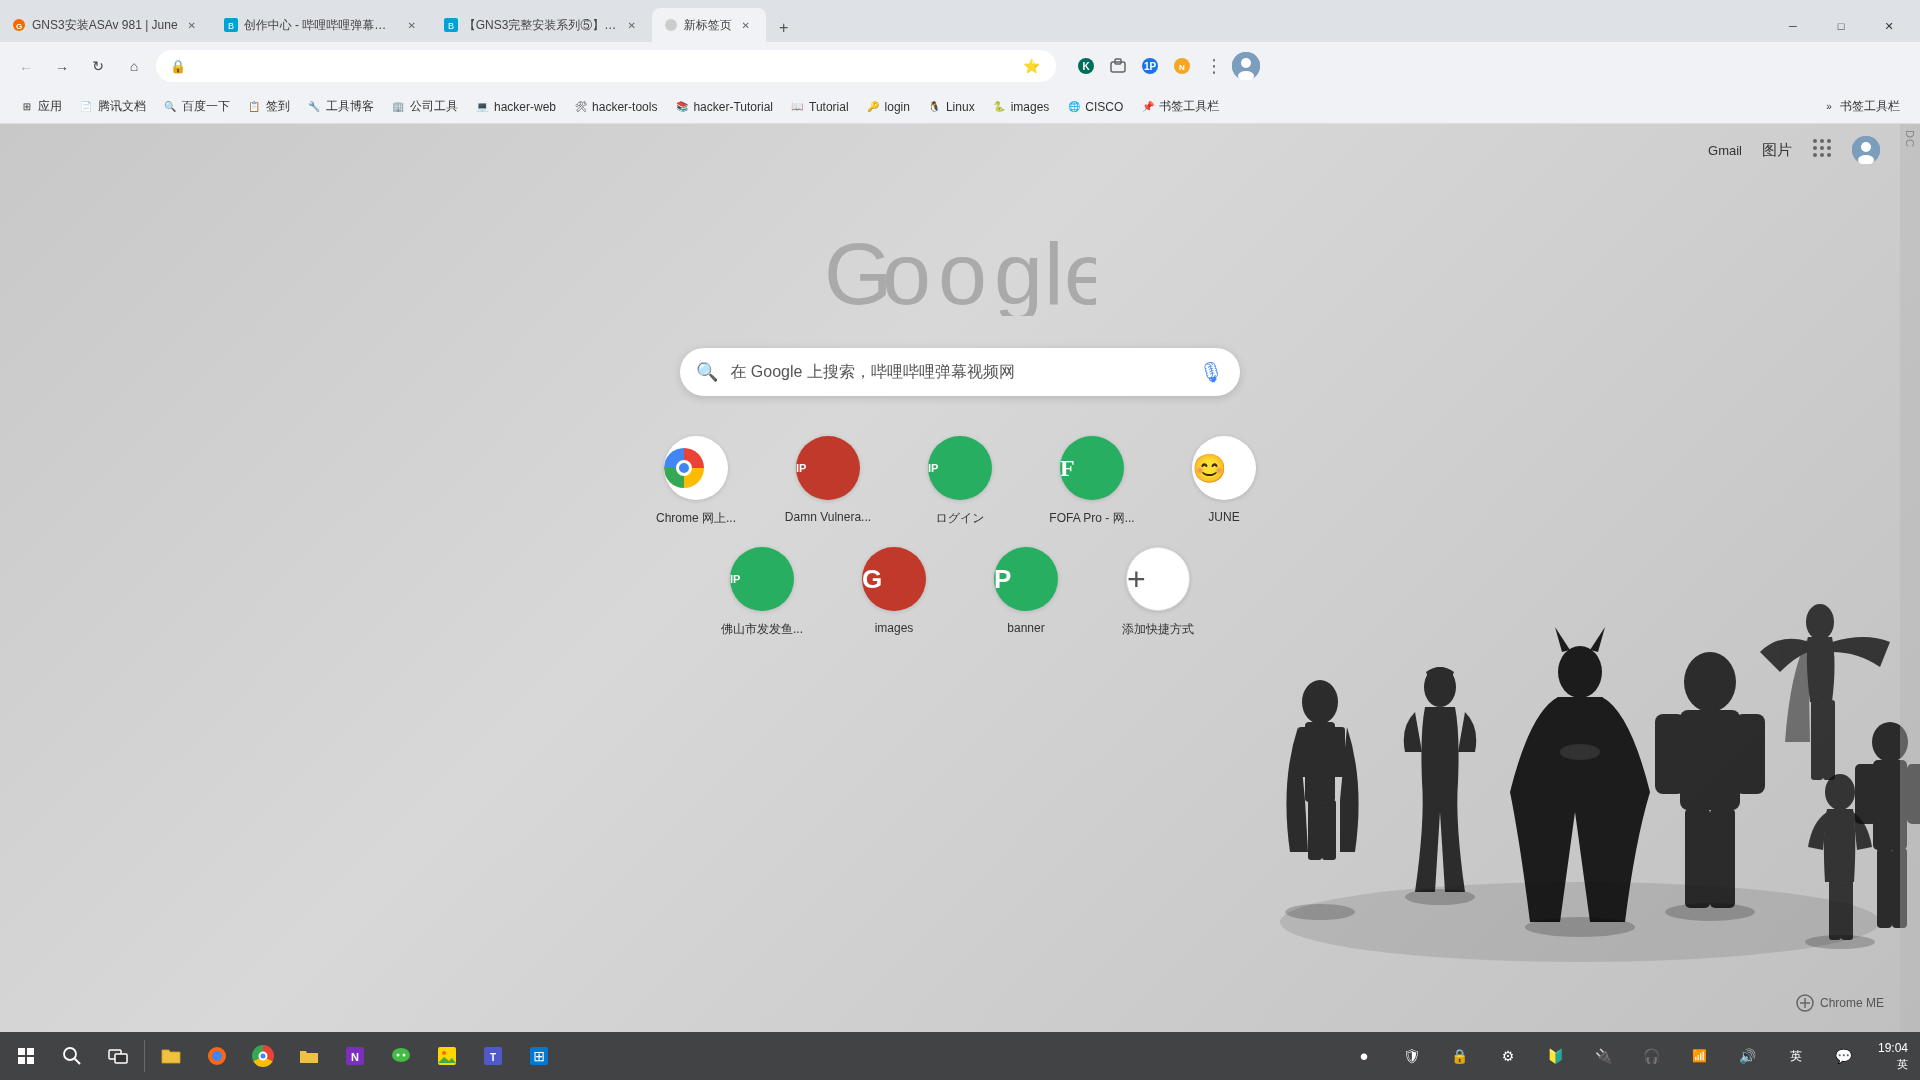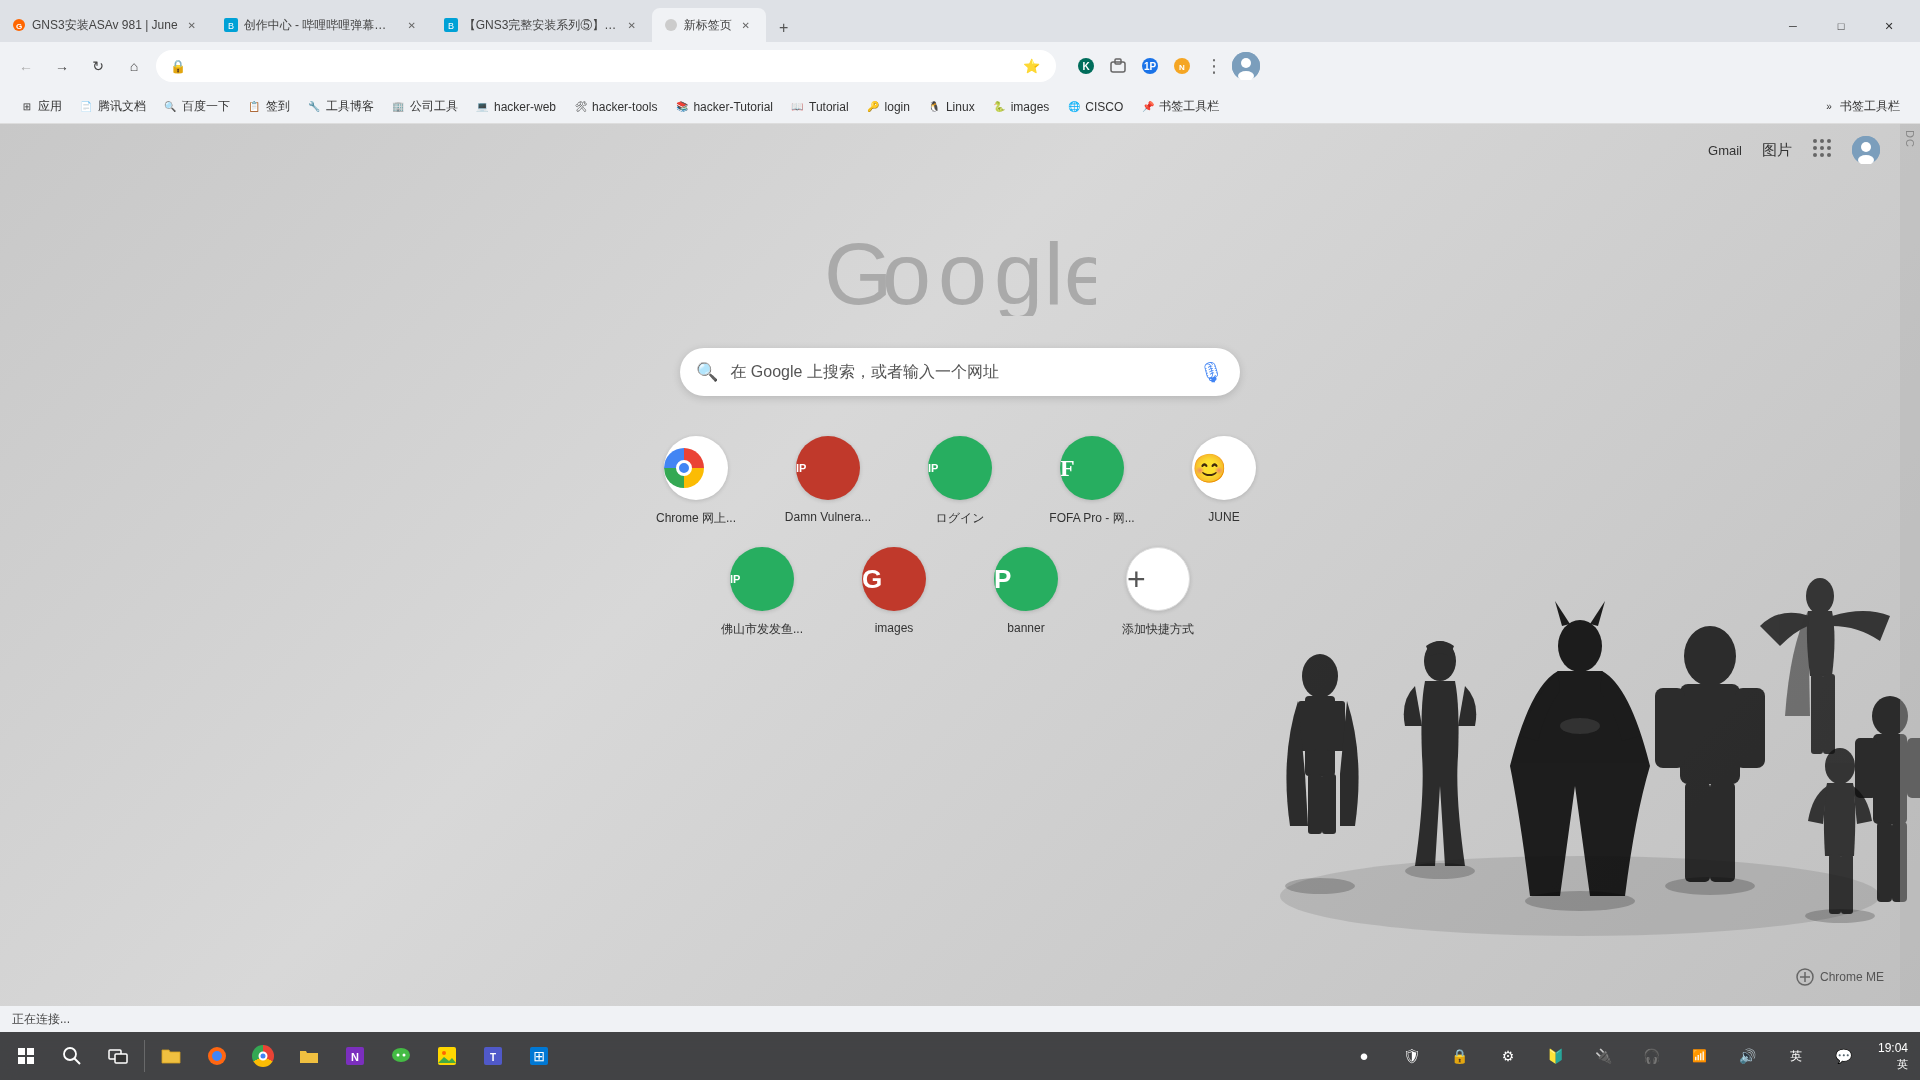--- a/index.html
+++ b/index.html
@@ -292,21 +292,21 @@
           <text x="114" y="80" font-size="88" font-family="Arial, sans-serif" font-weight="300" fill="#aaa" letter-spacing="-3">o</text>
           <text x="170" y="80" font-size="88" font-family="Arial, sans-serif" font-weight="300" fill="#aaa" letter-spacing="-3">g</text>
           <text x="220" y="80" font-size="88" font-family="Arial, sans-serif" font-weight="300" fill="#aaa" letter-spacing="-3">l</text>
           <text x="240" y="80" font-size="88" font-family="Arial, sans-serif" font-weight="300" fill="#aaa" letter-spacing="-3">e</text>
         </svg>
       </div>
 
       <div class="search-container">
         <div class="search-bar">
           <span class="search-icon">🔍</span>
-          <span class="search-input-text">在 Google 上搜索，或者输入一个网址</span>
+          <span class="search-input-text">在 Google 上搜索，哔哩哔哩弹幕视频网</span>
           <span class="mic-icon">🎙</span>
         </div>
       </div>
 
       <div class="quick-links">
 
         <div class="quick-link">
           <div class="quick-link-icon icon-chrome">
             <div style="width:40px;height:40px;border-radius:50%;background:conic-gradient(#ea4335 0deg 90deg, #fbbc04 90deg 180deg, #34a853 180deg 270deg, #4285f4 270deg 360deg);position:relative;">
               <div style="position:absolute;top:50%;left:50%;transform:translate(-50%,-50%);width:16px;height:16px;border-radius:50%;background:#4285f4;border:3px solid white;"></div>
@@ -470,23 +470,20 @@
           </svg>
         <span style="font-size:12px;color:#555;">Chrome ME</span>
       </div>
 
       <div class="sidebar-stripe">
         <span style="writing-mode:vertical-rl;font-size:11px;color:#888;letter-spacing:1px;margin-top:4px;">DC</span>
       </div>
     </div>
   </div>
 
-  <div class="status-bar">
-    <span class="status-left">正在连接...</span>
-  </div>
 
   <div class="taskbar">
 
     <div class="taskbar-btn">
       <svg width="18" height="18" viewBox="0 0 18 18">
           <rect x="1" y="1" width="7" height="7" fill="white"></rect>
           <rect x="10" y="1" width="7" height="7" fill="white"></rect>
           <rect x="1" y="10" width="7" height="7" fill="white"></rect>
           <rect x="10" y="10" width="7" height="7" fill="white"></rect>
         </svg>

